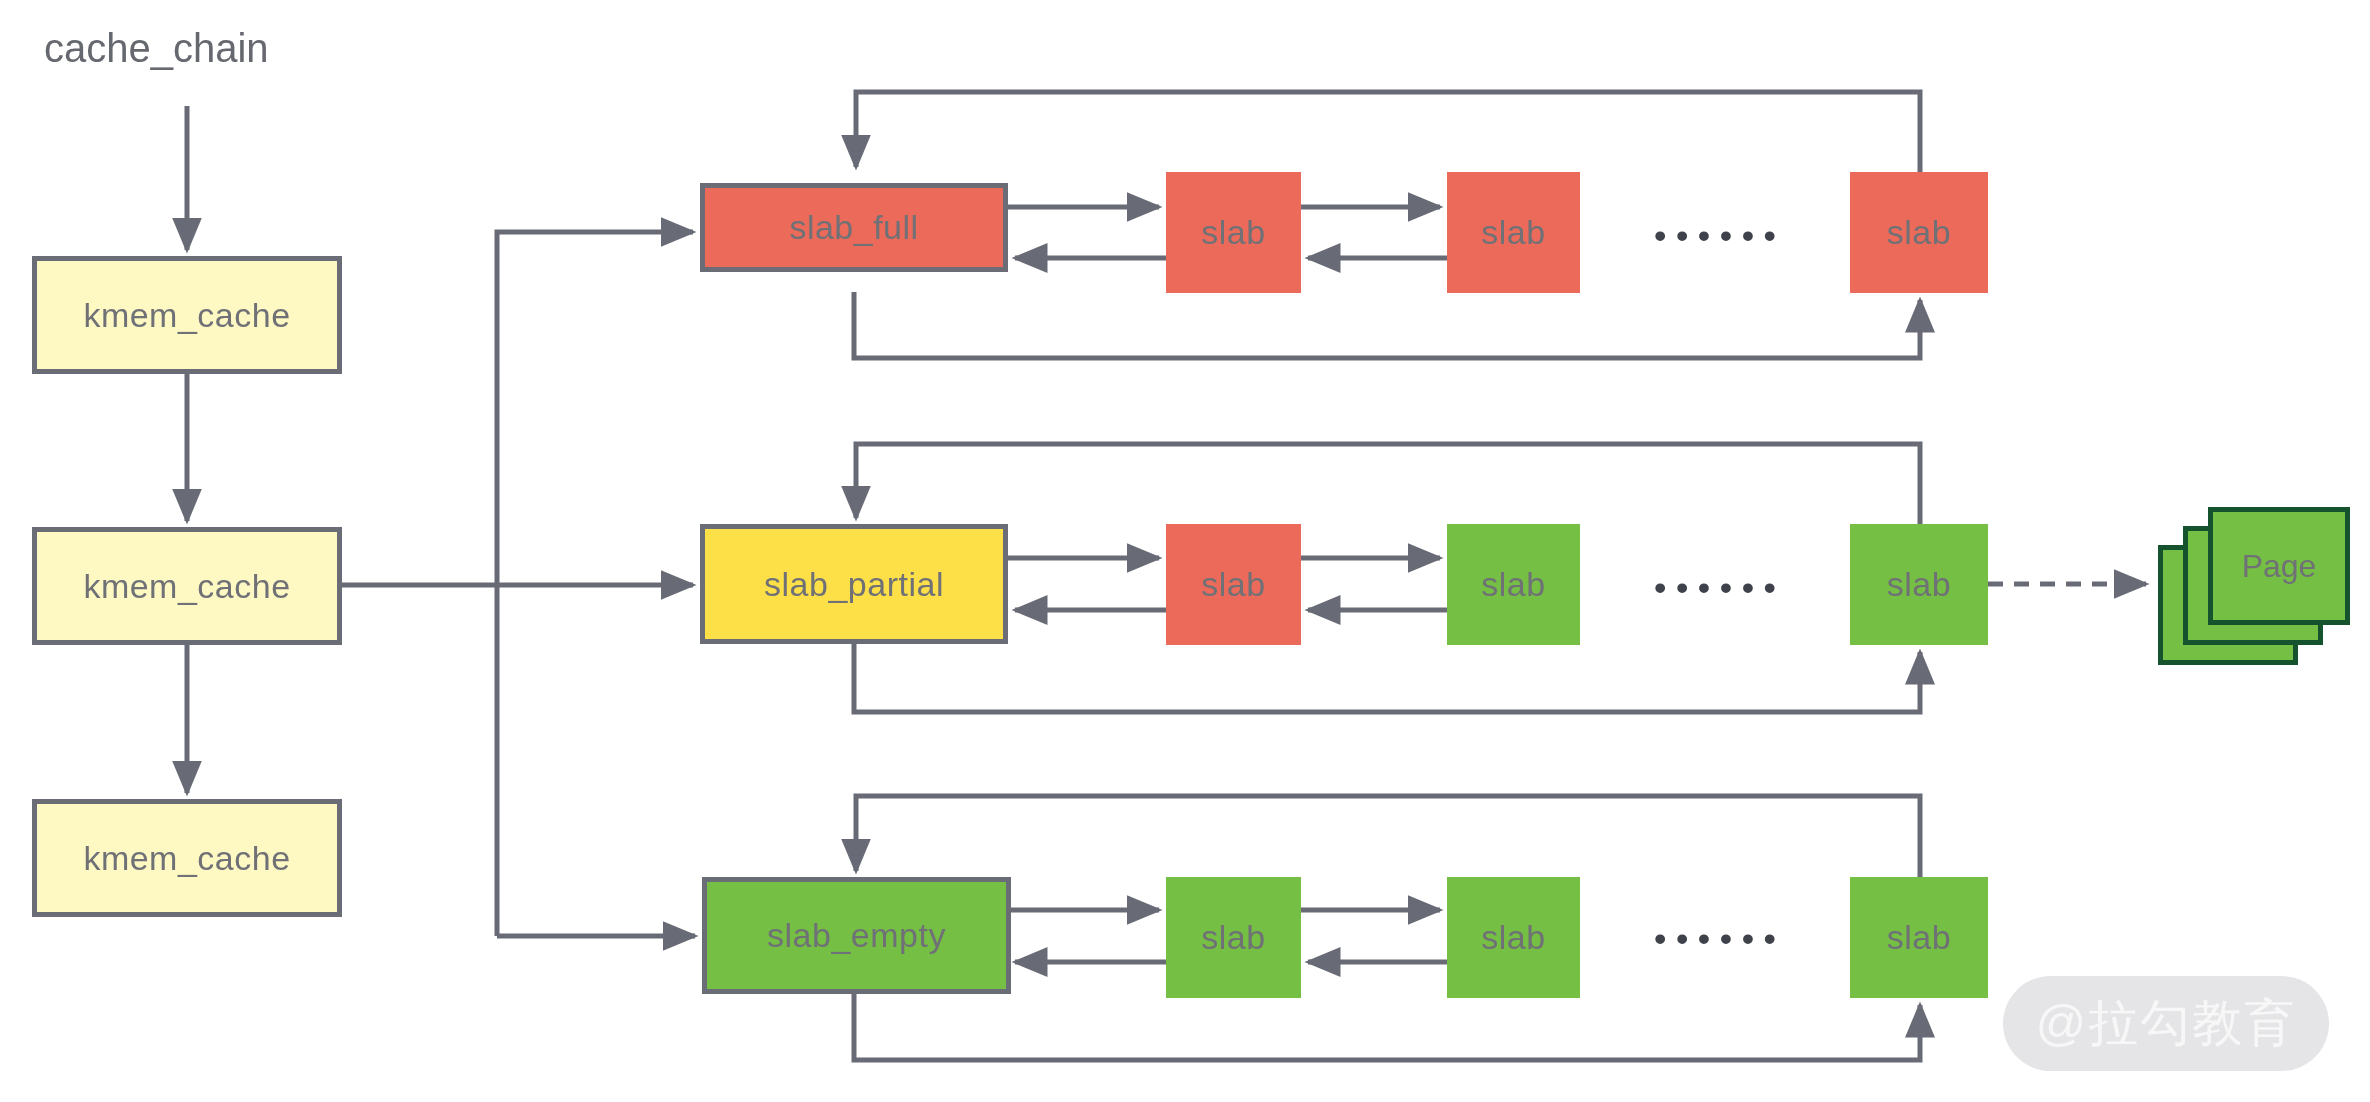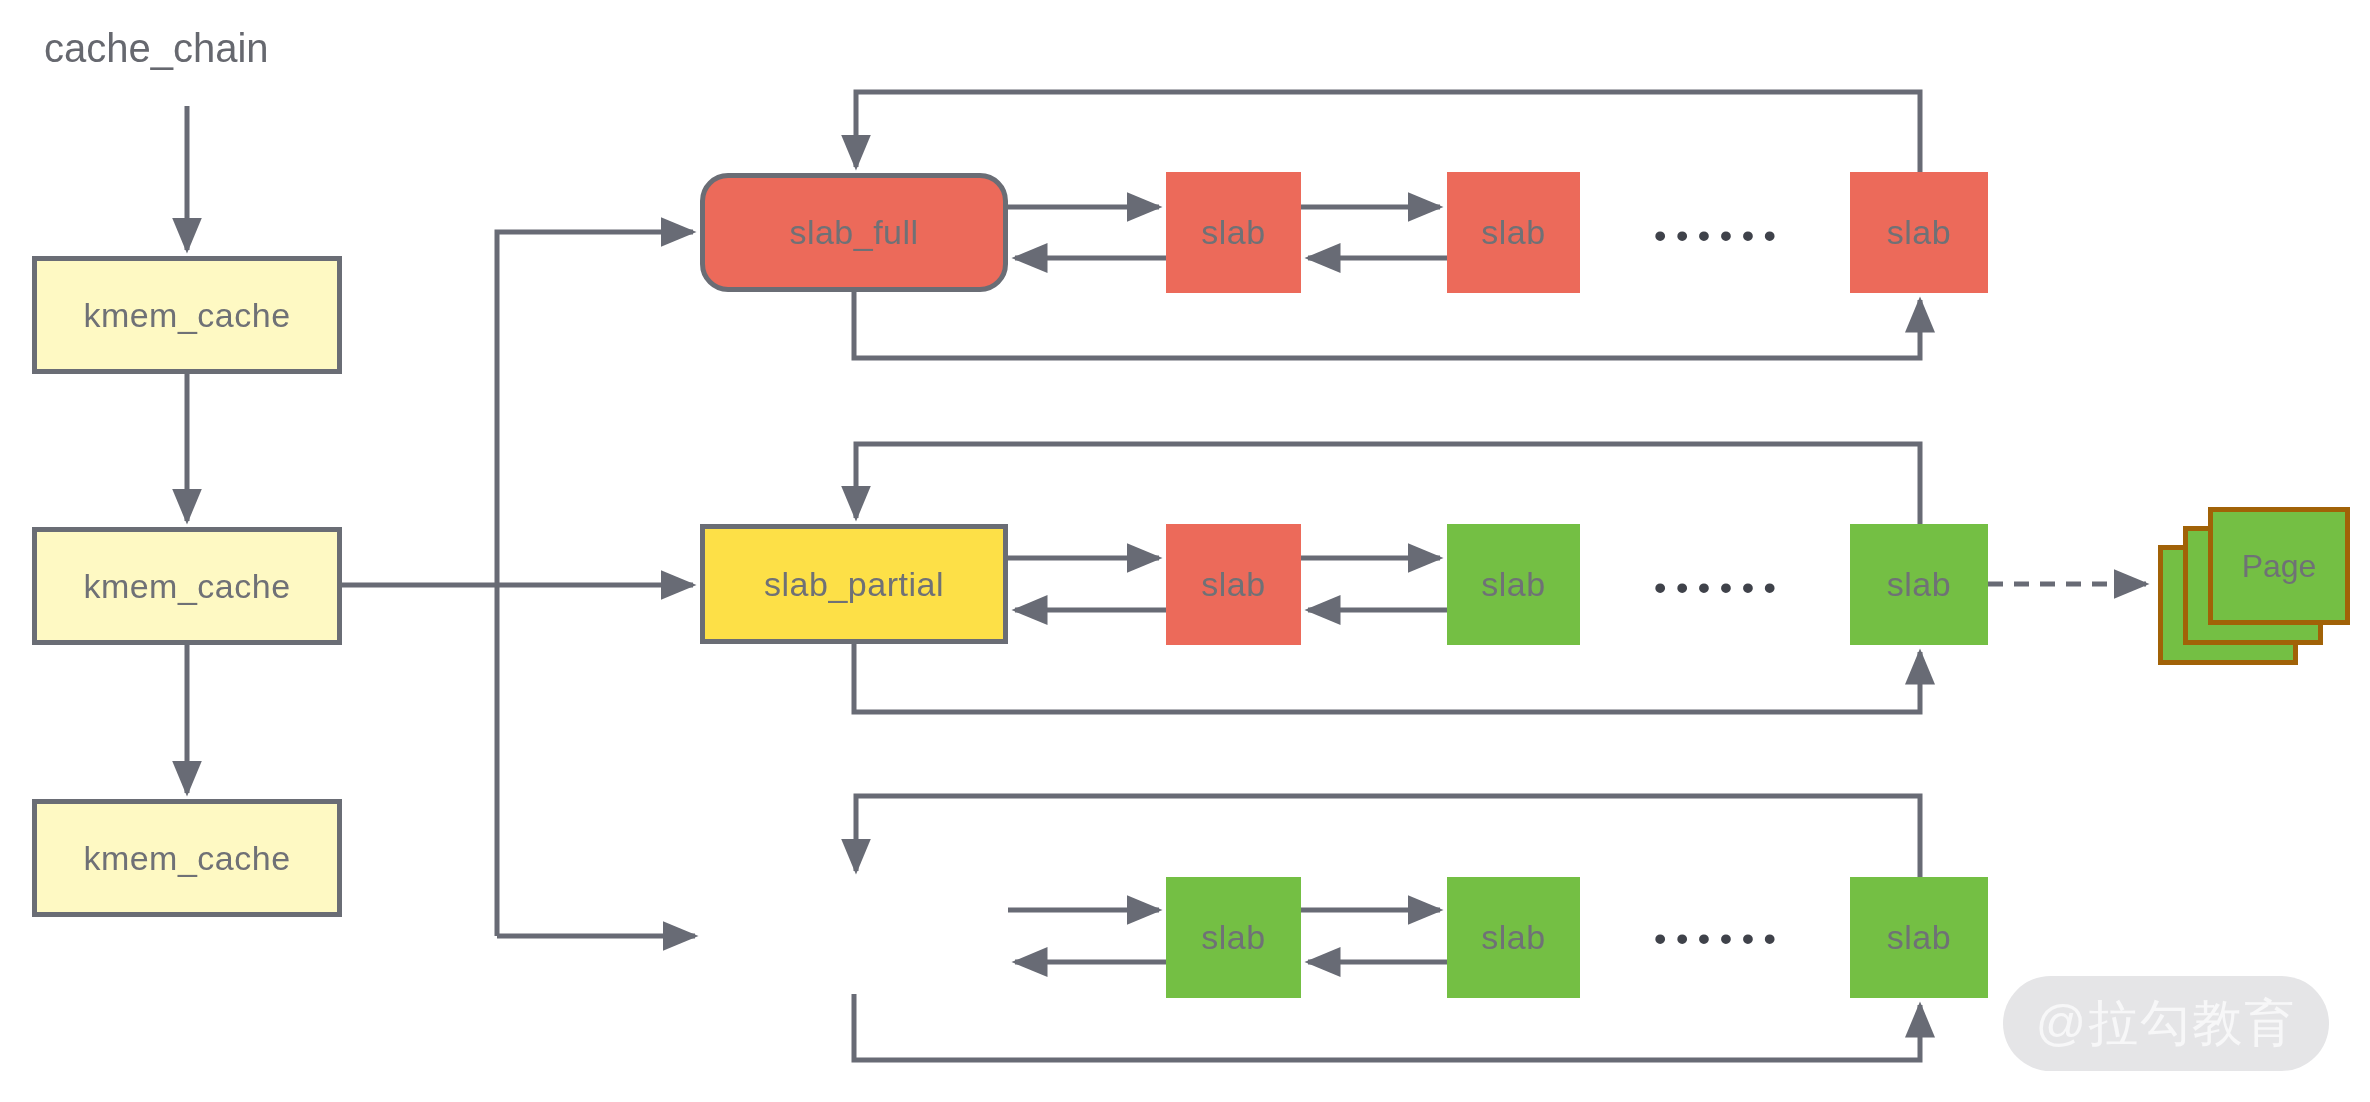--- a/index.html
+++ b/index.html
@@ -10,21 +10,21 @@
        font-size:34px;color:#6F7176;letter-spacing:0.5px;}
   .bordered{border:5px solid #6A6D75;}
   .c-orange{background:#fef9c3;}
   .c-red{background:#EC6A5A;}
   .c-blue{background:#fde047;}
   .c-green{background:#74BF44;}
   .title{position:absolute;left:44px;top:26px;font-size:40px;font-weight:500;color:#66686F;}
   .dots{position:absolute;width:200px;height:44px;display:flex;align-items:center;justify-content:center;
         font-size:34px;font-weight:bold;letter-spacing:10px;color:#3F424A;text-indent:10px;}
   .page-stack{position:absolute;left:2158px;top:507px;width:192px;height:158px;}
-  .page{position:absolute;box-sizing:border-box;border:5px solid #a16207;background:#74BF44;}
+  .page{position:absolute;box-sizing:border-box;border:5px solid #14532d;background:#74BF44;}
   .page.back{left:0;top:38px;width:140px;height:120px;}
   .page.mid{left:25px;top:19px;width:140px;height:119px;}
   .page.front{left:50px;top:0;width:142px;height:118px;display:flex;align-items:center;justify-content:center;
               font-size:32px;color:#6F7176;}
   .watermark{position:absolute;left:2003px;top:976px;width:326px;height:95px;border-radius:48px;
              background:#E5E5E7;display:flex;align-items:center;justify-content:center;
              font-size:50px;color:#F7F7F8;letter-spacing:2px;}
 </style>
 </head>
 <body>
@@ -70,32 +70,33 @@
       <polyline points="854,994 854,1060 1920,1060 1920,1005" marker-end="url(#arr)"></polyline>
     </g>
   </svg>
 
   <div class="title">cache_chain</div>
 
   <div class="box bordered c-orange" style="left:32px;top:256px;width:310px;height:118px;">kmem_cache</div>
   <div class="box bordered c-orange" style="left:32px;top:527px;width:310px;height:118px;">kmem_cache</div>
   <div class="box bordered c-orange" style="left:32px;top:799px;width:310px;height:118px;">kmem_cache</div>
 
-  <div class="box bordered c-red" style="left:700px;top:173px;width:308px;height:119px;border-radius:28px;">slab_full</div>
+  <div class="box bordered c-red" style="left:700px;top:183px;width:308px;height:89px;">slab_full</div>
   <div class="box c-red" style="left:1166px;top:172px;width:135px;height:121px;">slab</div>
   <div class="box c-red" style="left:1447px;top:172px;width:133px;height:121px;">slab</div>
   <div class="dots" style="left:1615px;top:213px;">••••••</div>
   <div class="box c-red" style="left:1850px;top:172px;width:138px;height:121px;">slab</div>
 
   <div class="box bordered c-blue" style="left:700px;top:524px;width:308px;height:120px;">slab_partial</div>
   <div class="box c-red" style="left:1166px;top:524px;width:135px;height:121px;">slab</div>
   <div class="box c-green" style="left:1447px;top:524px;width:133px;height:121px;">slab</div>
   <div class="dots" style="left:1615px;top:565px;">••••••</div>
   <div class="box c-green" style="left:1850px;top:524px;width:138px;height:121px;">slab</div>
 
+  <div class="box bordered c-green" style="left:702px;top:877px;width:309px;height:117px;">slab_empty</div>
   <div class="box c-green" style="left:1166px;top:877px;width:135px;height:121px;">slab</div>
   <div class="box c-green" style="left:1447px;top:877px;width:133px;height:121px;">slab</div>
   <div class="dots" style="left:1615px;top:916px;">••••••</div>
   <div class="box c-green" style="left:1850px;top:877px;width:138px;height:121px;">slab</div>
 
   <div class="page-stack">
     <div class="page back"></div>
     <div class="page mid"></div>
     <div class="page front">Page</div>
   </div>

